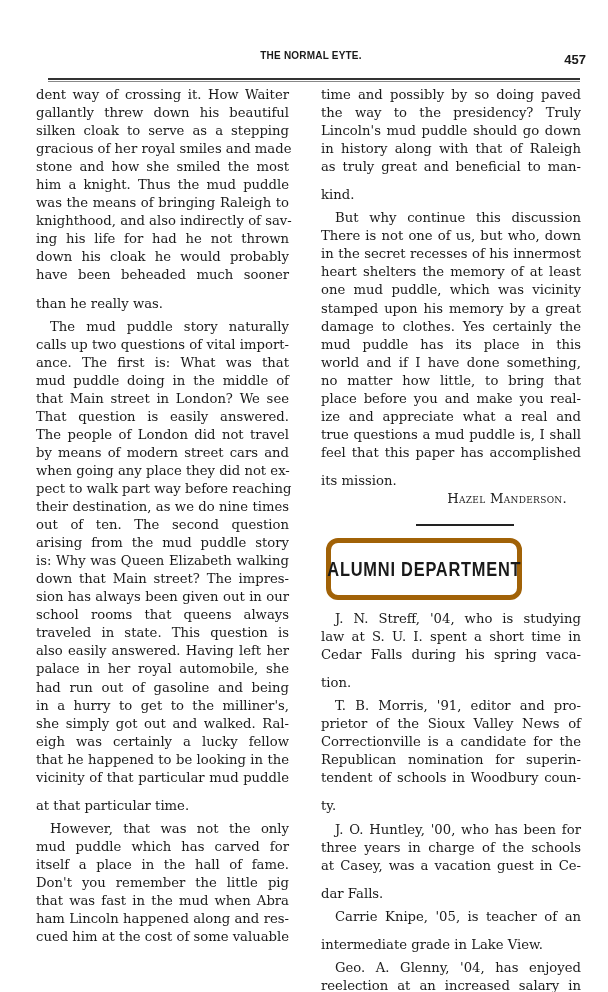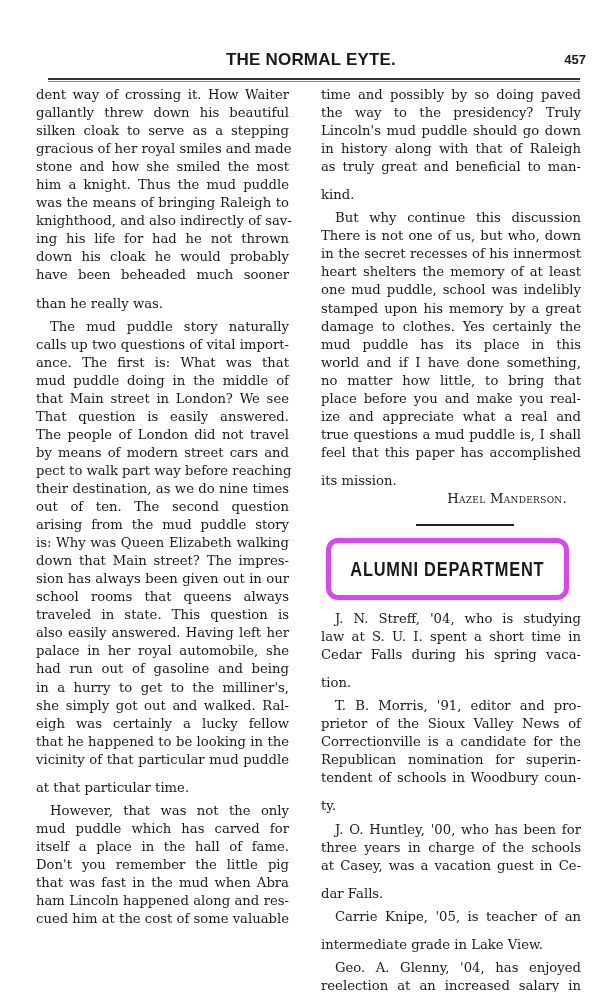--- a/index.html
+++ b/index.html
@@ -1,32 +1,32 @@
 <!DOCTYPE html>
 <html><head>
 <meta charset="utf-8">
 <style>
   html, body { margin: 0; padding: 0; background: #ffffff; }
   body { width: 608px; height: 992px; position: relative; overflow: hidden; color: #1a1a1a; font-family: "DejaVu Serif", "Liberation Serif", serif; }
   .page { position: absolute; left: 0; top: 0; width: 608px; height: 992px; }
   .running-head { position: absolute; top: 50px; left: 36px; width: 550px; height: 22px; }
-  .journal-title { position: absolute; left: 0; right: 0; text-align: center; top: 0; font-family: "Liberation Sans", sans-serif; font-weight: bold; font-size: 17px; letter-spacing: 0.2px; }
+  .journal-title { position: absolute; left: 0; right: 0; text-align: center; top: 0; font-family: "Liberation Sans", sans-serif; font-weight: bold; font-size: 10px; letter-spacing: 0.2px; }
   .page-number { position: absolute; right: 0; top: 2px; font-family: "Liberation Sans", sans-serif; font-weight: bold; font-size: 13px; }
   .head-rule { position: absolute; left: 48px; top: 78px; width: 532px; height: 0; border-top: 2px solid #333; }
   .head-rule2 { position: absolute; left: 48px; top: 81px; width: 532px; height: 0; border-top: 1px solid #888; }
   .col { position: absolute; font-size: 13.2px; line-height: 18.05px; text-align: justify; }
   .col-left { left: 36px; top: 86px; width: 253px; }
   .col-right { left: 321px; top: 86px; width: 260px; }
   .line { display: block; white-space: nowrap; text-align-last: justify; }
   .line.last { text-align-last: left; margin-top: 10px; }
   .para-gap { height: 5px; }
   .indent { padding-left: 14px; }
   .signature { display: block; text-align: right; font-variant: small-caps; padding-right: 14px; letter-spacing: 0.3px; }
   .short-rule { width: 98px; margin: 16px 0 0 95px; border-top: 2px solid #222; }
-  .banner { margin: 12px 0 10px 5px; width: 243px; height: 62px; border: 5px solid #d946ef; border-radius: 12px; display: flex; align-items: center; justify-content: center; box-sizing: border-box; }
+  .banner { margin: 12px 0 10px 5px; width: 196px; height: 62px; border: 5px solid #a16207; border-radius: 12px; display: flex; align-items: center; justify-content: center; box-sizing: border-box; }
   .banner-text { font-family: "Liberation Sans", sans-serif; font-weight: bold; font-size: 21px; transform: scaleX(0.78); letter-spacing: 1px; white-space: nowrap; }
 </style>
 </head>
 <body>
 
 <div class="page">
 
   <div class="running-head">
     <div class="journal-title">THE NORMAL EYTE.</div>
     <div class="page-number">457</div>
@@ -52,20 +52,21 @@
     <div class="para-gap"></div>
     <div>
       <span class="line indent">The mud puddle story naturally</span>
       <span class="line">calls up two questions of vital import-</span>
       <span class="line">ance.  The first is: What was that</span>
       <span class="line">mud puddle doing in the middle of</span>
       <span class="line">that Main street in London?  We see</span>
       <span class="line">That question is easily answered.</span>
       <span class="line">The people of London did not travel</span>
       <span class="line">by means of modern street cars and</span>
+      <span class="line">when going any place they did not ex-</span>
       <span class="line">pect to walk part way before reaching</span>
       <span class="line">their destination, as we do nine times</span>
       <span class="line">out of ten.  The second question</span>
       <span class="line">arising from the mud puddle story</span>
       <span class="line">is: Why was Queen Elizabeth walking</span>
       <span class="line">down that Main street?  The impres-</span>
       <span class="line">sion has always been given out in our</span>
       <span class="line">school rooms that queens always</span>
       <span class="line">traveled in state.  This question is</span>
       <span class="line">also easily answered.  Having left her</span>
@@ -98,21 +99,21 @@
       <span class="line">in history along with that of Raleigh</span>
       <span class="line">as truly great and beneficial to man-</span>
       <span class="line last">kind.</span>
     </div>
     <div class="para-gap"></div>
     <div>
       <span class="line indent">But why continue this discussion</span>
       <span class="line">There is not one of us, but who, down</span>
       <span class="line">in the secret recesses of his innermost</span>
       <span class="line">heart shelters the memory of at least</span>
-      <span class="line">one mud puddle, school was indelibly</span>
+      <span class="line">one mud puddle, which was vicinity</span>
       <span class="line">stamped upon his memory by a great</span>
       <span class="line">damage to clothes.  Yes certainly the</span>
       <span class="line">mud puddle has its place in this</span>
       <span class="line">world and if I have done something,</span>
       <span class="line">no matter how little, to bring that</span>
       <span class="line">place before you and make you real-</span>
       <span class="line">ize and appreciate what a real and</span>
       <span class="line">true questions a mud puddle is, I shall</span>
       <span class="line">feel that this paper has accomplished</span>
       <span class="line last">its mission.</span>

